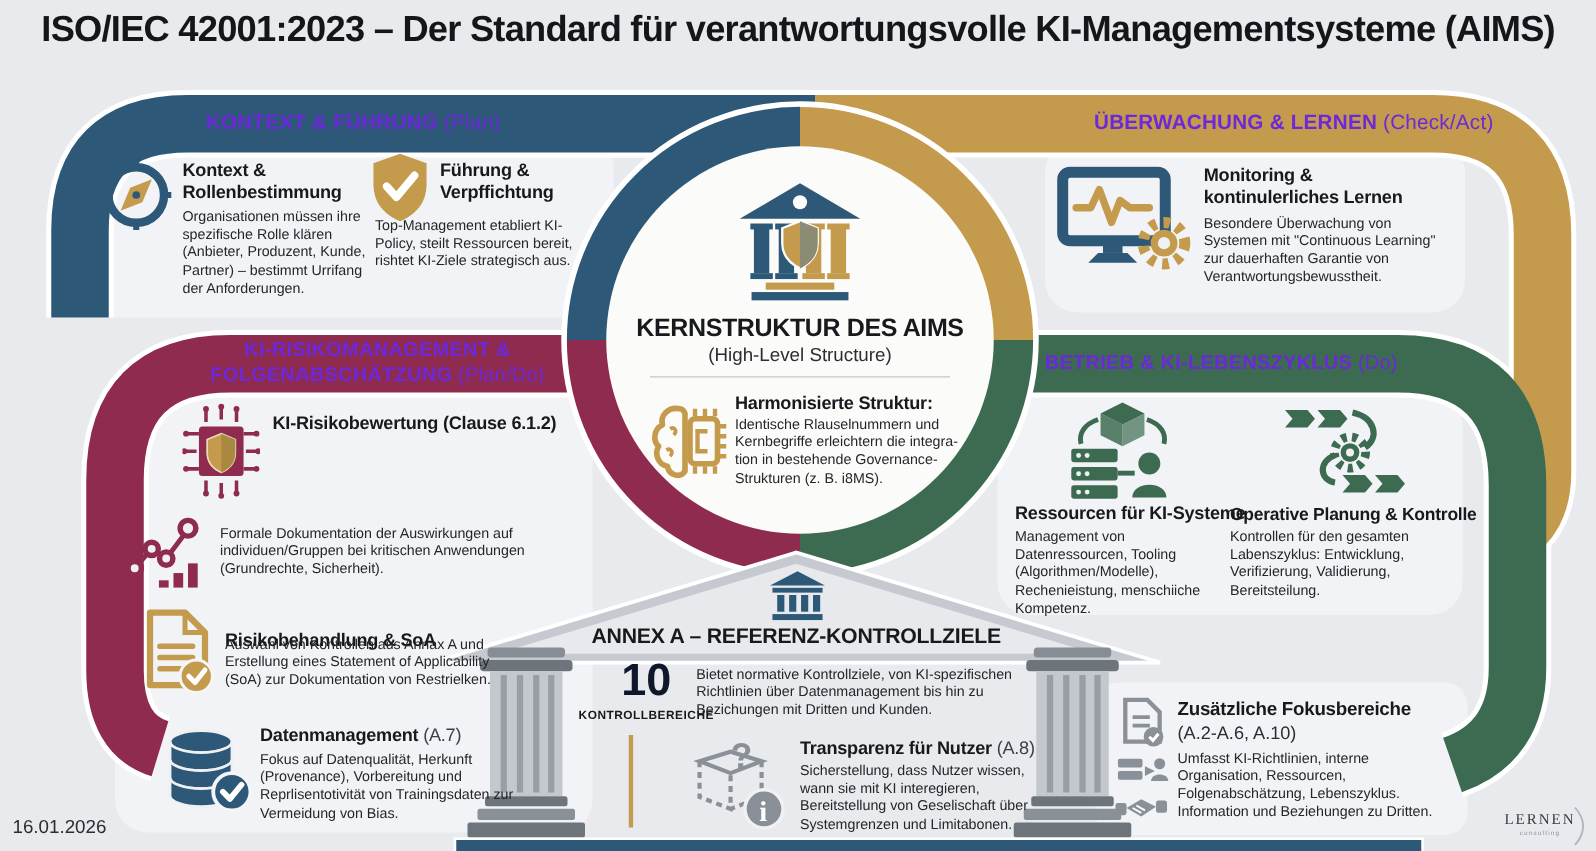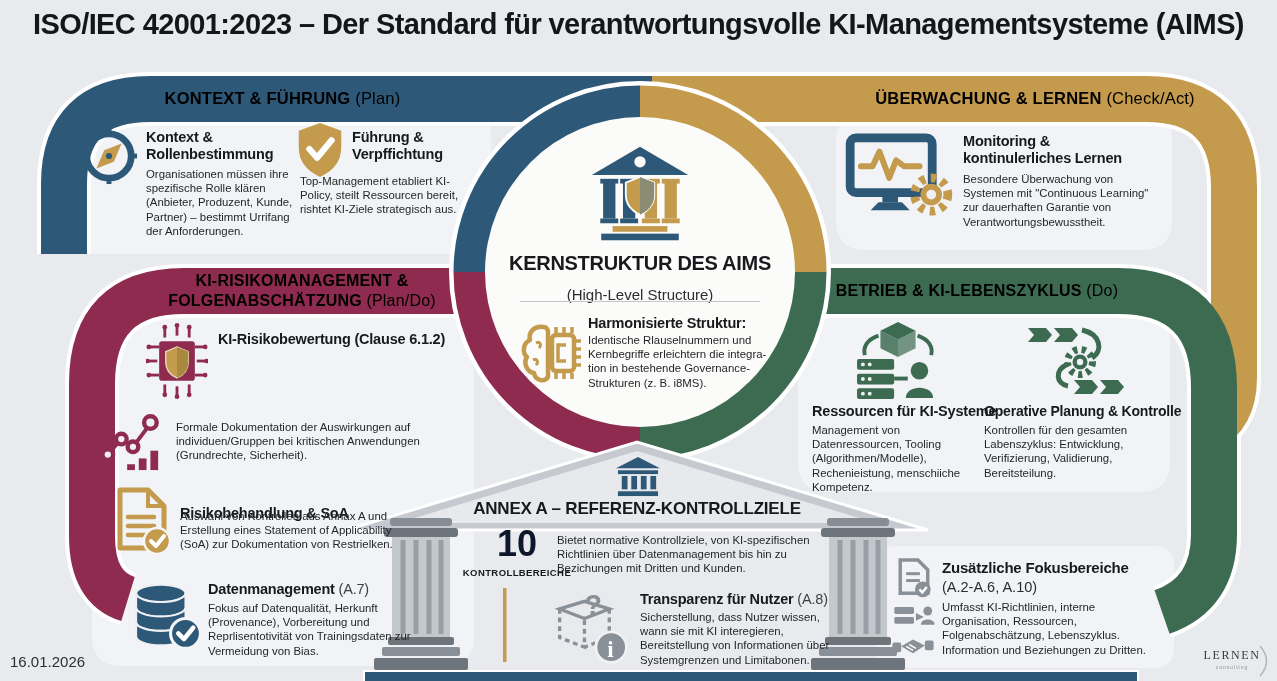--- a/index.html
+++ b/index.html
@@ -1,21 +1,21 @@
 <!DOCTYPE html>
 <html><head>
 <meta charset="utf-8">
 <style>
   html,body{margin:0;padding:0;background:#e8eaee;}
   #stage{position:relative;width:1277px;height:681px;overflow:hidden;background:#e8eaee;
          font-family:"Liberation Sans",sans-serif;color:#17191c;}
   #art{position:absolute;left:0;top:0;z-index:1;}
   .txt{position:absolute;z-index:2;}
   .main-title{width:1277px;text-align:center;font-size:29px;font-weight:700;letter-spacing:-0.6px;color:#14161a;}
-  .banner{color:#000000;font-weight:700;text-align:center;font-size:16.5px;letter-spacing:0.2px;white-space:nowrap;}
+  .banner{color:#6d28d9;font-weight:700;text-align:center;font-size:16.5px;letter-spacing:0.2px;white-space:nowrap;}
   .banner .sfx{font-weight:400;}
   .t{font-weight:700;font-size:14.5px;line-height:16.5px;letter-spacing:-0.2px;color:#17191c;}
   .t .sfx{font-weight:400;color:#3c3f44;}
   .b{font-size:11.4px;line-height:14.2px;color:#24262a;}
   .nw{white-space:nowrap;}
   .icon-abs{position:absolute;z-index:2;}
   .icon-abs svg{display:block;width:100%;height:100%;}
   .c-title{font-size:20px;font-weight:700;text-align:center;letter-spacing:-0.3px;}
   .c-sub{font-size:15px;text-align:center;color:#2a2d31;}
   .divider{position:absolute;z-index:2;height:1px;background:#c3c6ca;}
@@ -164,21 +164,21 @@
         <rect x="81" y="40" width="13" height="38" fill="#c49a4d"></rect>
         <rect x="78" y="36" width="19" height="5" fill="#c49a4d"></rect>
         <rect x="78" y="78" width="19" height="5" fill="#c49a4d"></rect>
         <path d="M55 34 L70 40 V53 C70 64 63 70 55 74 C47 70 40 64 40 53 V40 Z" fill="#c49a4d" stroke="#fcfcfa" stroke-width="2"></path>
         <path d="M55 34 L70 40 V53 C70 64 63 70 55 74 Z" fill="#8c8c74"></path>
         <rect x="26" y="86" width="58" height="6" fill="#c49a4d"></rect>
         <rect x="14" y="94" width="82" height="7" fill="#2d5878"></rect>
       </svg>
   </div>
   <div class="txt c-title" style="left:505px;top:252px;width:270px;">KERNSTRUKTUR DES AIMS</div>
-  <div class="txt c-sub" style="left:505px;top:276px;width:270px;margin-top:10px;">(High-Level Structure)</div>
+  <div class="txt c-sub" style="left:505px;top:276px;width:270px;">(High-Level Structure)</div>
   <div class="divider" style="left:520px;top:301px;width:240px;"></div>
   <div class="icon-abs" style="left:518px;top:313px;width:64px;height:82px;">
     <svg viewBox="0 0 64 82">
         <path d="M26 14 C16 12 10 20 12 27 C5 30 4 40 9 44 C5 50 9 59 16 60 C17 67 26 70 30 64 V18 C29 15 27 14 26 14 Z" fill="none" stroke="#c49a4d" stroke-width="4.5" stroke-linejoin="round"></path>
         <path d="M18 30 C22 28 24 32 21 35 M15 47 C19 45 21 49 18 52" stroke="#c49a4d" stroke-width="3" fill="none"></path>
         <rect x="34" y="22" width="22" height="36" rx="4" fill="none" stroke="#c49a4d" stroke-width="4.5"></rect>
         <path d="M48 32 H40 V48 H48" fill="none" stroke="#c49a4d" stroke-width="3.5"></path>
         <g stroke="#c49a4d" stroke-width="3.5">
           <line x1="38" y1="14" x2="38" y2="20"></line>
           <line x1="46" y1="14" x2="46" y2="20"></line>
@@ -351,21 +351,21 @@
         <path d="M8 20 V50 L34 60 V30" fill="none" stroke="#8a9097" stroke-width="3.5" stroke-dasharray="5 4"></path>
         <path d="M60 20 V50 L34 60" fill="none" stroke="#8a9097" stroke-width="3.5" stroke-dasharray="5 4"></path>
         <text x="34" y="26" font-size="30" font-weight="bold" fill="#8a9097" font-family="Liberation Sans, sans-serif">?</text>
         <circle cx="62" cy="60" r="16" fill="#8a9097" stroke="#f0f1f3" stroke-width="3"></circle>
         <text x="58" y="70" font-size="24" font-weight="bold" fill="#ffffff" font-family="Liberation Serif, serif">i</text>
       </svg>
   </div>
   <div class="txt t nw" style="left:640px;top:591px;">
     <span>Transparenz für Nutzer</span><span class="sfx"> (A.8)</span>
   </div>
-  <div class="txt b" style="left:640px;top:610px;width:205px;">Sicherstellung, dass Nutzer wissen, wann sie mit KI interegieren, Bereitstellung von Informationen über Systemgrenzen und Limitabonen.</div>
+  <div class="txt b" style="left:640px;top:610px;width:205px;">Sicherstellung, dass Nutzer wissen, wann sie mit KI interegieren, Bereitstellung von Geselischaft über Systemgrenzen und Limitabonen.</div>
 
   <div class="icon-abs" style="left:890px;top:556px;width:46px;height:110px;">
     <svg viewBox="0 0 46 112">
         <path d="M10 4 H28 L38 14 V38 H10 Z" fill="none" stroke="#8a9097" stroke-width="3.5"></path>
         <line x1="16" y1="18" x2="30" y2="18" stroke="#8a9097" stroke-width="3"></line>
         <line x1="16" y1="25" x2="30" y2="25" stroke="#8a9097" stroke-width="3"></line>
         <circle cx="33" cy="34" r="8" fill="#8a9097"></circle>
         <path d="M29.5 34 L32.5 37 L37 31.5" stroke="#fff" stroke-width="2.5" fill="none"></path>
         <rect x="4" y="52" width="20" height="7" rx="1.5" fill="#8a9097"></rect>
         <rect x="4" y="62" width="20" height="7" rx="1.5" fill="#8a9097"></rect>

